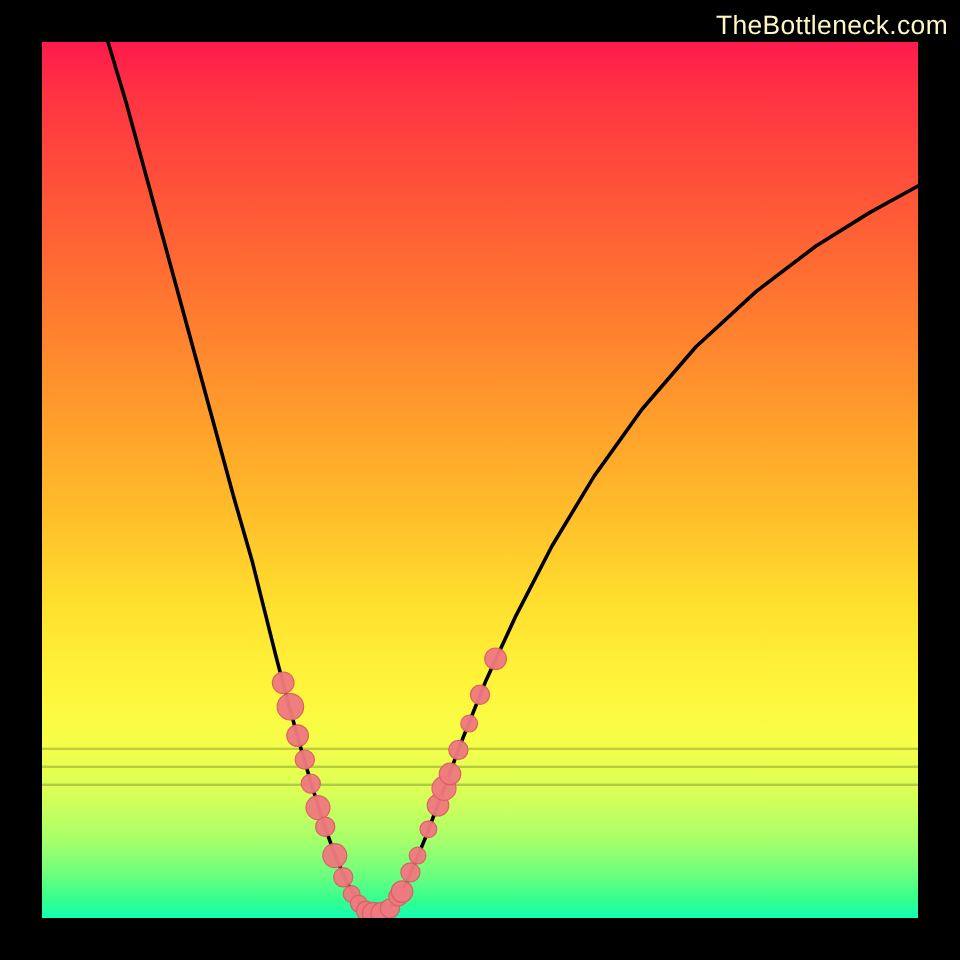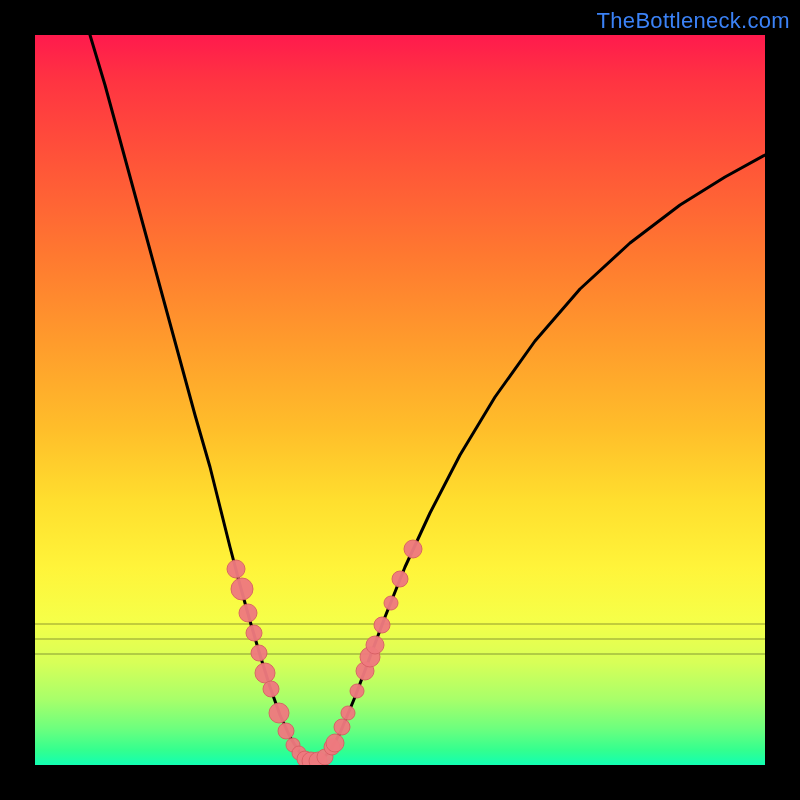--- a/index.html
+++ b/index.html
@@ -36,21 +36,21 @@
       #d7ff58 86%,
       #a8ff6a 91%,
       #6dff7e 95%,
       #33ff8f 98%,
       #12ffb2 100%);
   }
   .watermark {
     position: absolute;
     top: 8px;
     right: 10px;
-    color: #3b82f6;
+    color: #fef9c3;
     font-size: 22px;
     font-weight: 500;
     letter-spacing: 0.3px;
     text-align: center;
   }
   svg.curve {
     position: absolute;
     left: 0;
     top: 0;
     width: 730px;

